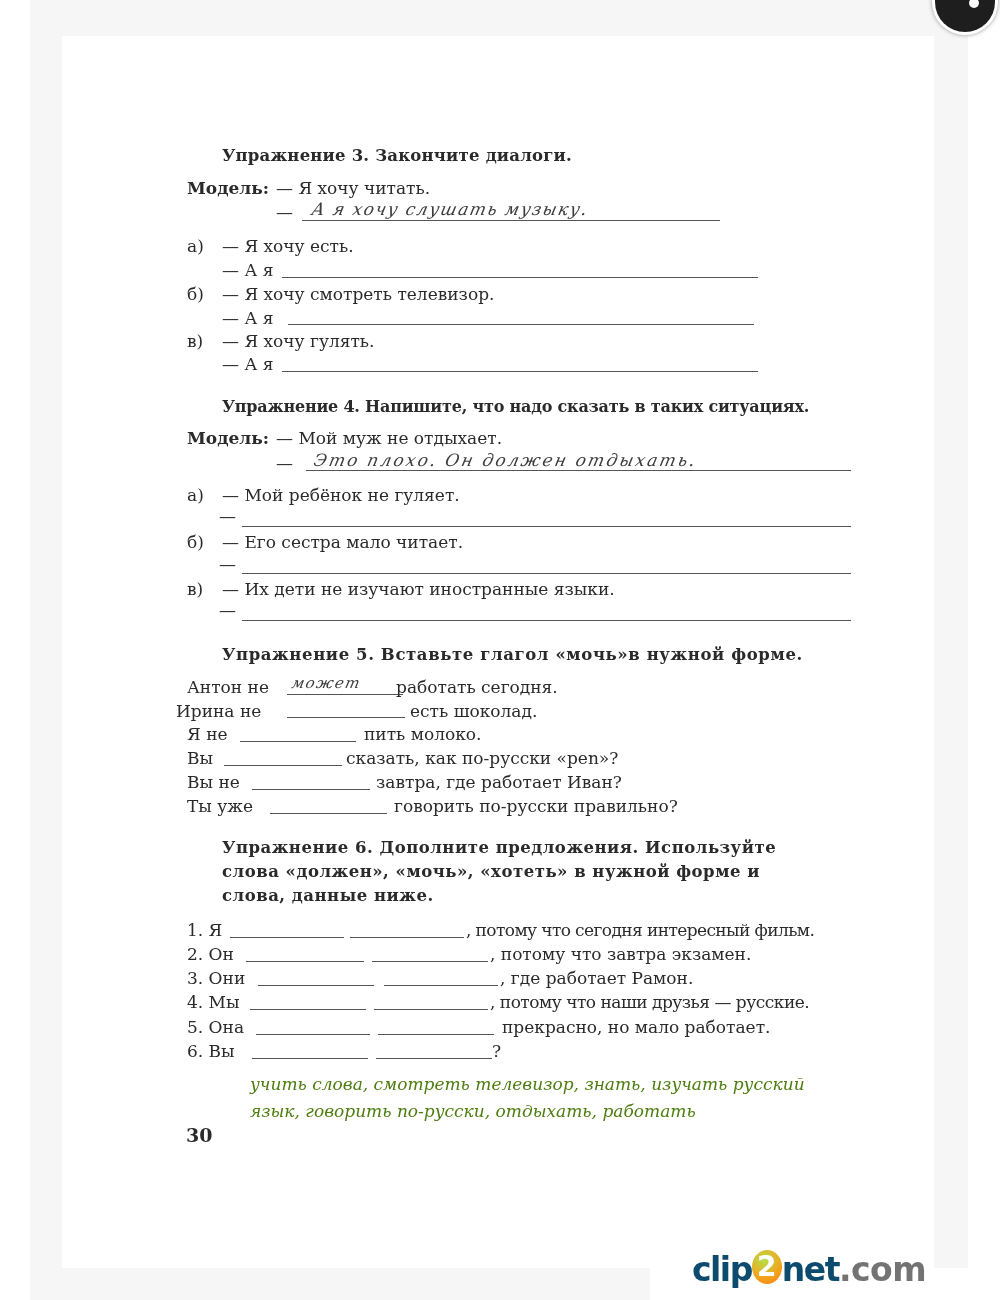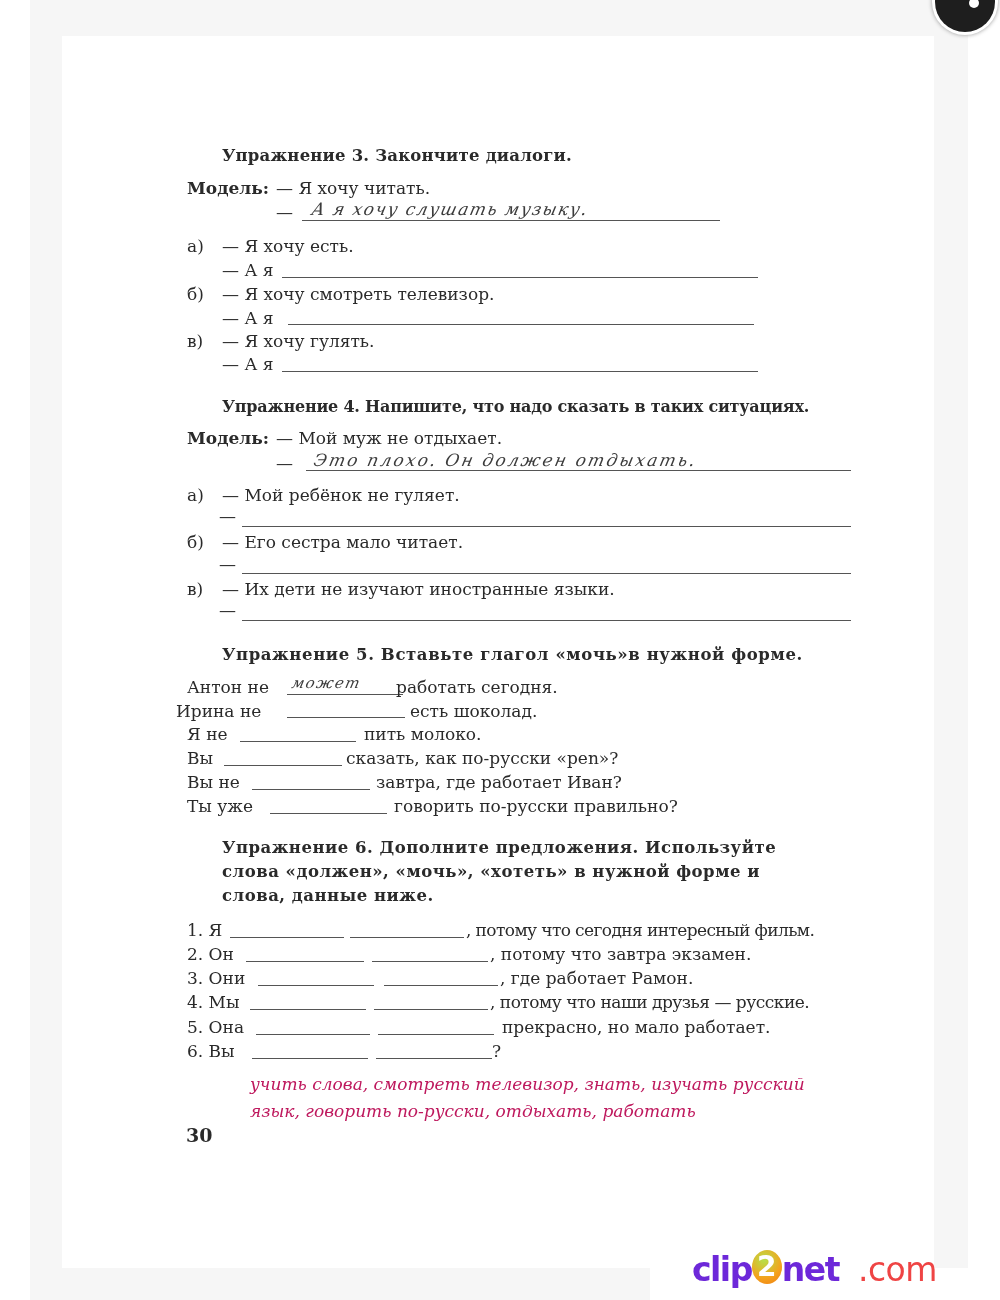--- a/index.html
+++ b/index.html
@@ -10,29 +10,29 @@
   .corner-badge { position:absolute; left:935px; top:-28px; width:60px; height:60px; border-radius:50%;
                   background:#1e1e1e; box-shadow:0 0 0 3px #ffffff, 0 0 4px 3px #9a9a9a; }
   .corner-badge::after { content:""; position:absolute; left:34px; top:26px; width:10px; height:10px;
                   border-radius:50%; background:#ffffff; }
   .abs { position:absolute; white-space:nowrap; font-size:17px; line-height:20px; }
   .b { font-weight:bold; }
   .title { font-weight:bold; font-size:16.5px; letter-spacing:0.2px; }
   .line { position:absolute; height:0; border-bottom:1.6px solid #555; }
   .hand { position:absolute; white-space:nowrap; font-family:"DejaVu Serif", serif; font-style:italic;
           font-size:17px; color:#3c3c3c; letter-spacing:1.5px; transform:skewX(-12deg); }
-  .ital { position:absolute; white-space:nowrap; font-style:italic; font-size:17px; color:#be185d; }
+  .ital { position:absolute; white-space:nowrap; font-style:italic; font-size:17px; color:#4d7c0f; }
   .pagenum { position:absolute; left:186px; top:1124px; font-weight:bold; font-size:19px; }
   .logo { position:absolute; left:692px; top:1250px; font-family:"DejaVu Sans", sans-serif; font-size:33px;
           font-weight:bold; letter-spacing:-1.5px; white-space:nowrap; }
-  .logo .c1 { color:#6d28d9; }
+  .logo .c1 { color:#0c4a6e; }
   .logo .two { display:inline-block; width:30px; height:34px; border-radius:50%;
                background:radial-gradient(circle at 40% 30%, #b6e04a, #f4a21c 60%, #ef7d12);
                color:#ffffff; text-align:center; line-height:34px; font-size:28px; vertical-align:top; letter-spacing:0; }
-  .logo .dom { color:#ef4444; font-weight:normal; letter-spacing:-0.5px;margin-left:19px; }
+  .logo .dom { color:#737373; font-weight:bold; letter-spacing:-0.5px; }
   .wm-box { position:absolute; left:650px; top:1268px; width:318px; height:32px; background:#ffffff; }
 </style>
 </head>
 <body>
 
 <div class="frame"></div>
 <div class="corner-badge"></div>
 <div class="page"></div>
 
 <div class="abs title" style="left:222px;top:146px;">Упражнение 3. Закончите диалоги.</div>

